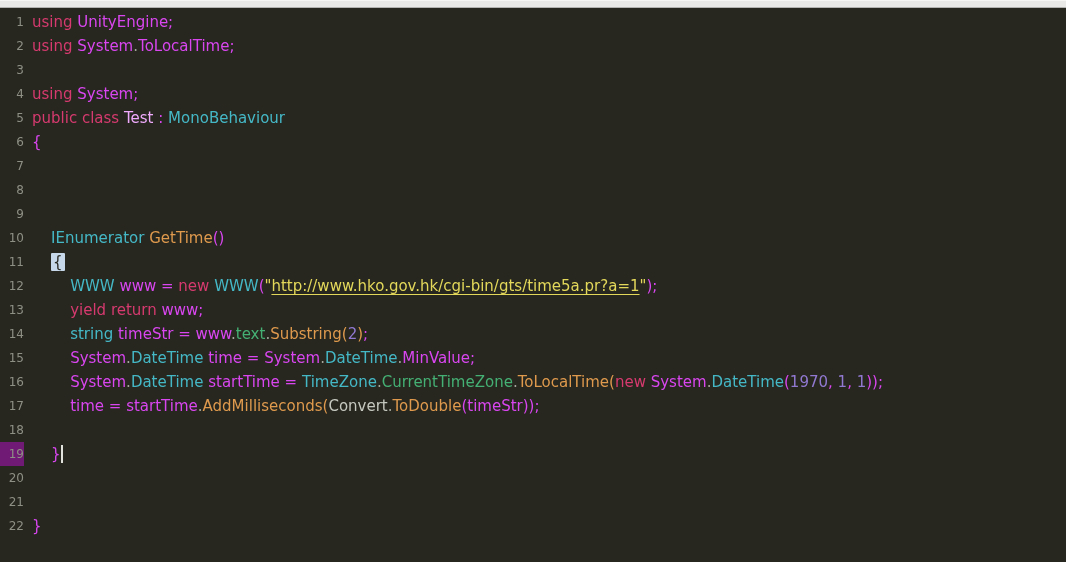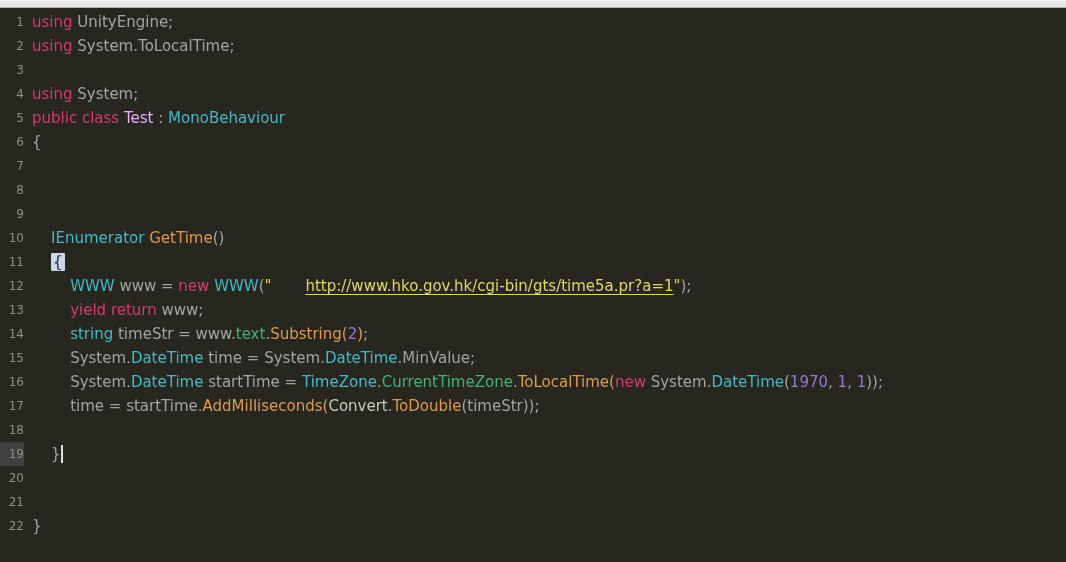--- a/index.html
+++ b/index.html
@@ -28,39 +28,39 @@
   .gutter{
     display:inline-block;
     width:24px;
     flex:0 0 24px;
     text-align:right;
     color:#8f9085;
     font-size:12px;
     user-select:none;
   }
   .row.current .gutter{
-    background:#404040;
+    background:#701a75;
   }
   .code{
     display:inline-block;
     margin-left:8px;
     font-size:15px;
     color:#f1f1ea;
   }
-  .tk-pln{color:#a3a3a3;margin-top:46px;}
+  .tk-pln{color:#d946ef;margin-top:46px;}
   .tk-kw{color:#d63a6e;}
   .tk-ty{color:#45b8c6;}
   .tk-defty{color:#f0abfc;}
   .tk-meth{color:#df9a4d;}
   .tk-prop{color:#45b073;}
   .tk-num{color:#9179d1;}
   .tk-pun{color:#a5a69c;}
   .tk-stat{color:#c6c9bf;}
   .tk-str{color:#e3d85a;}
-  .tk-url{color:#e3d85a;text-decoration:underline;text-underline-offset:3px;margin-left:34px;}
+  .tk-url{color:#e3d85a;text-decoration:underline;text-underline-offset:3px;}
   .tk-brk{
     background:#c6d8e9;
     color:#2a2a24;
     padding:0 2px;
     border-radius:1px;
   }
   .caret{
     display:inline-block;
     width:2px;height:18px;
     background:#e2e2dd;

